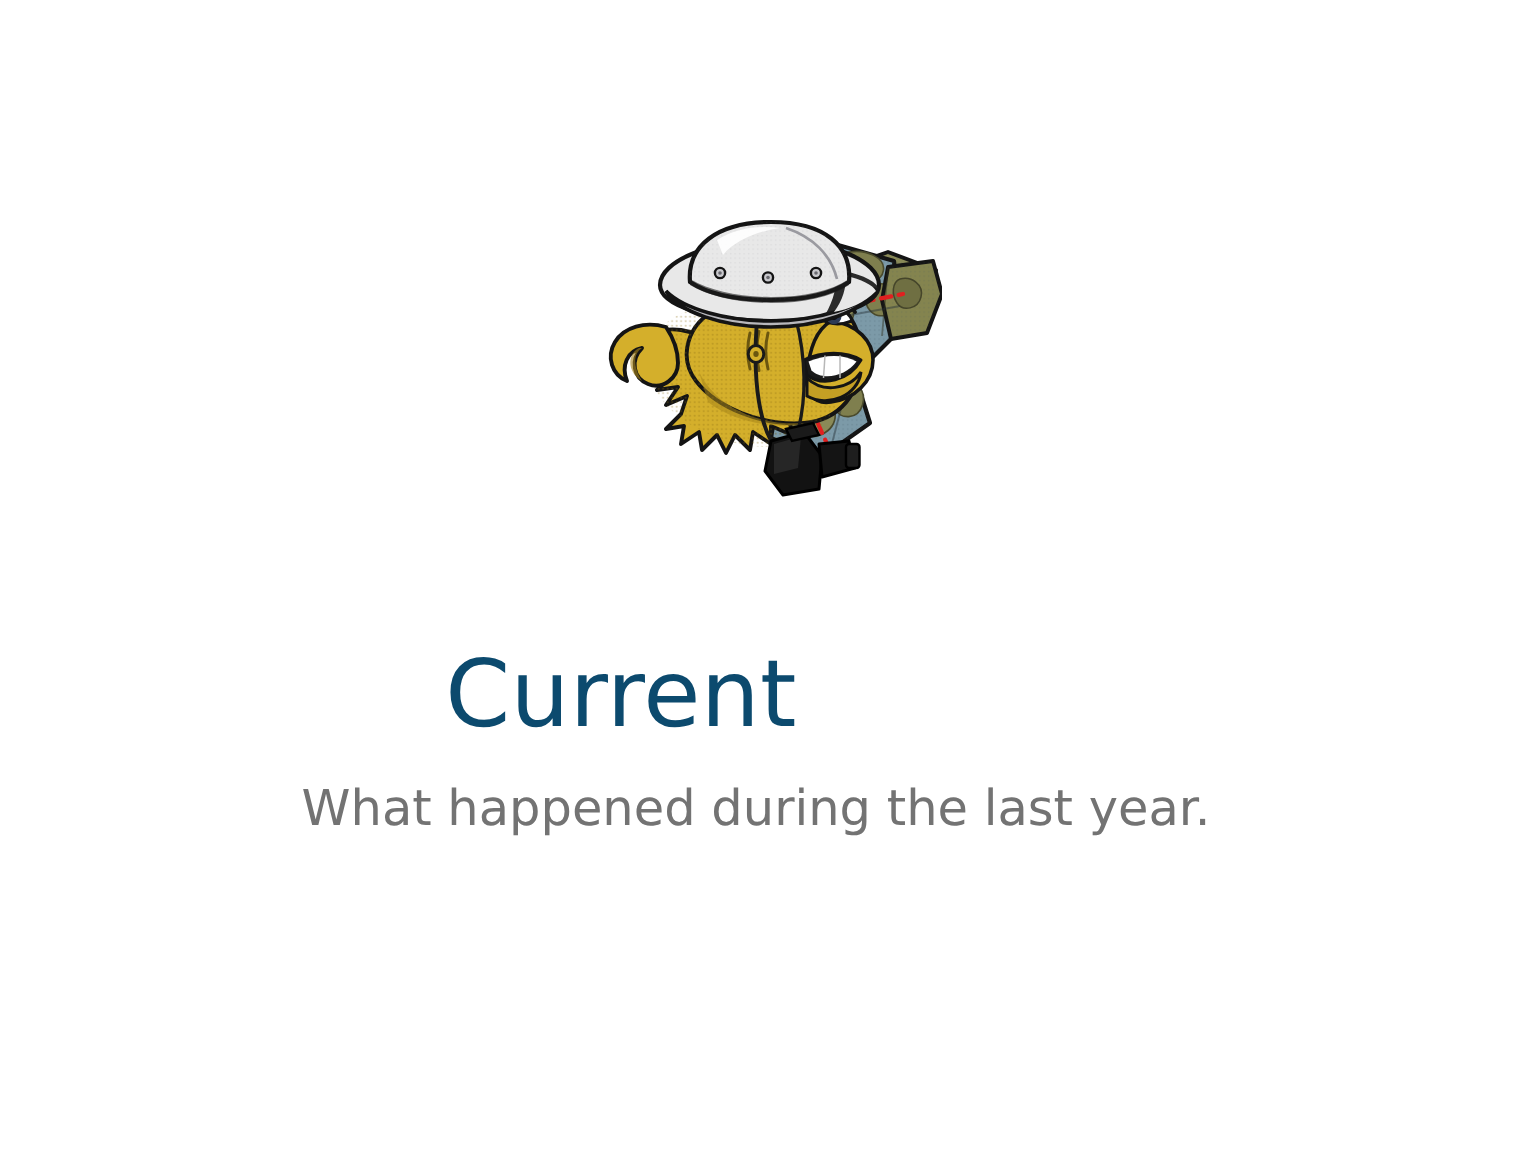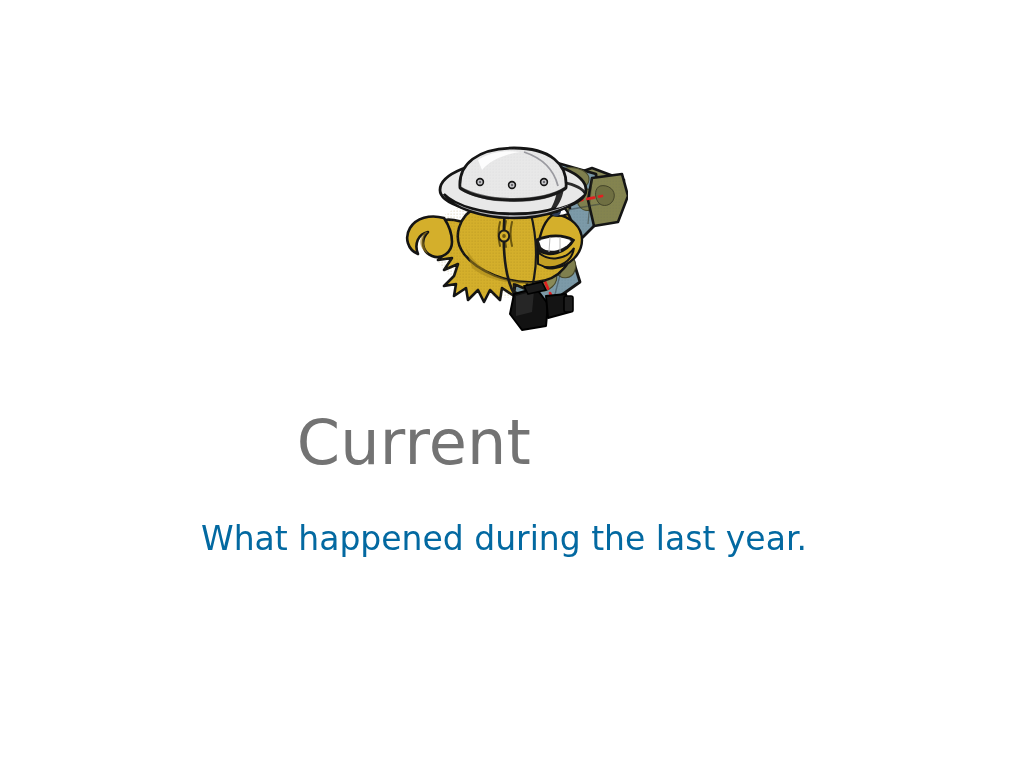--- a/index.html
+++ b/index.html
@@ -34,42 +34,42 @@
   .mascot-svg {
     display: block;
     width: 232px;
     height: 192px;
   }
 
   
   .slide-title {
     position: absolute;
     left: 0;
-    top: 368px;
+    top: 388px;
     width: 828px;
     text-align: center;
     font-size: 62px;
     line-height: 1.08;
     font-weight: 400;
-    color: #737373;
+    color: #0c4a6e;
     letter-spacing: 0.2px;
     font-family: "DejaVu Sans", "Liberation Sans", sans-serif;
   }
 
   
   .slide-subtitle {
     position: absolute;
     left: 0;
     top: 487px;
     width: 1008px;
     text-align: center;
     font-size: 33px;
     line-height: 1.18;
     font-weight: 400;
-    color: #0369a1;
+    color: #737373;
     font-family: "DejaVu Sans", "Liberation Sans", sans-serif;
   }
 </style>
 </head>
 <body>
 
 <div class="slide">
 
   <div class="mascot-block">
     <svg class="mascot-svg" viewBox="0 0 232 192" xmlns="http://www.w3.org/2000/svg">

